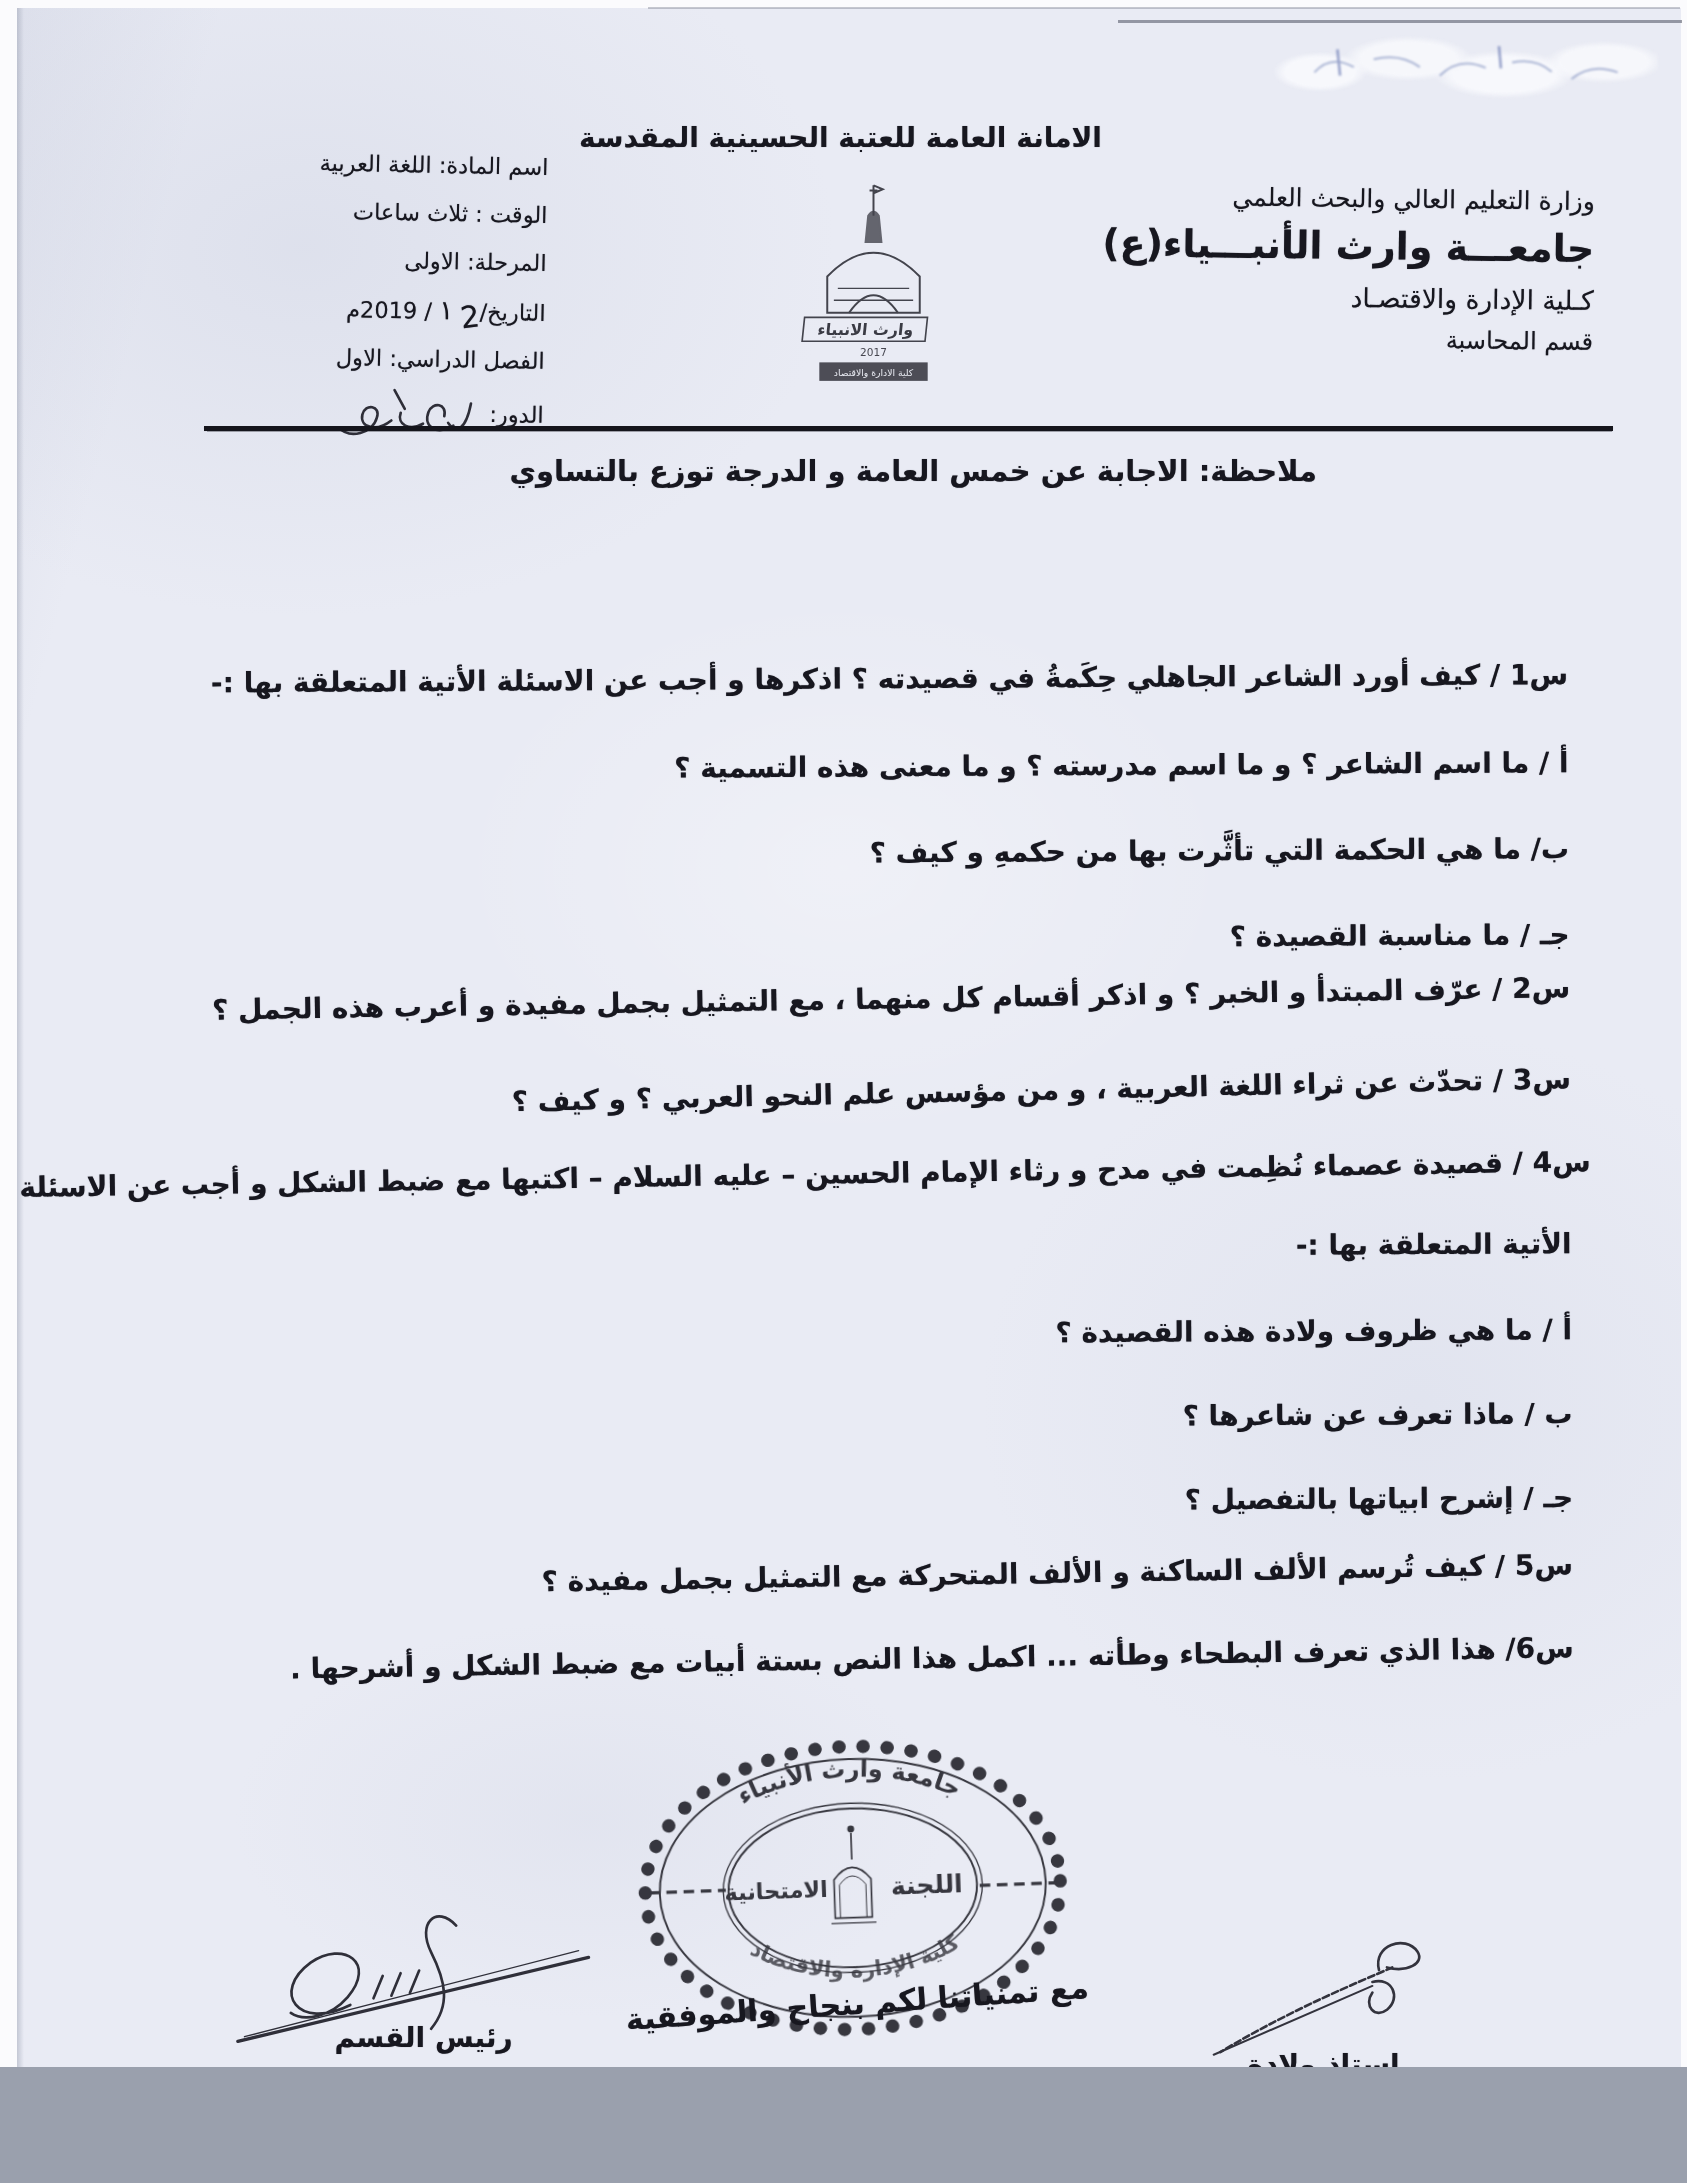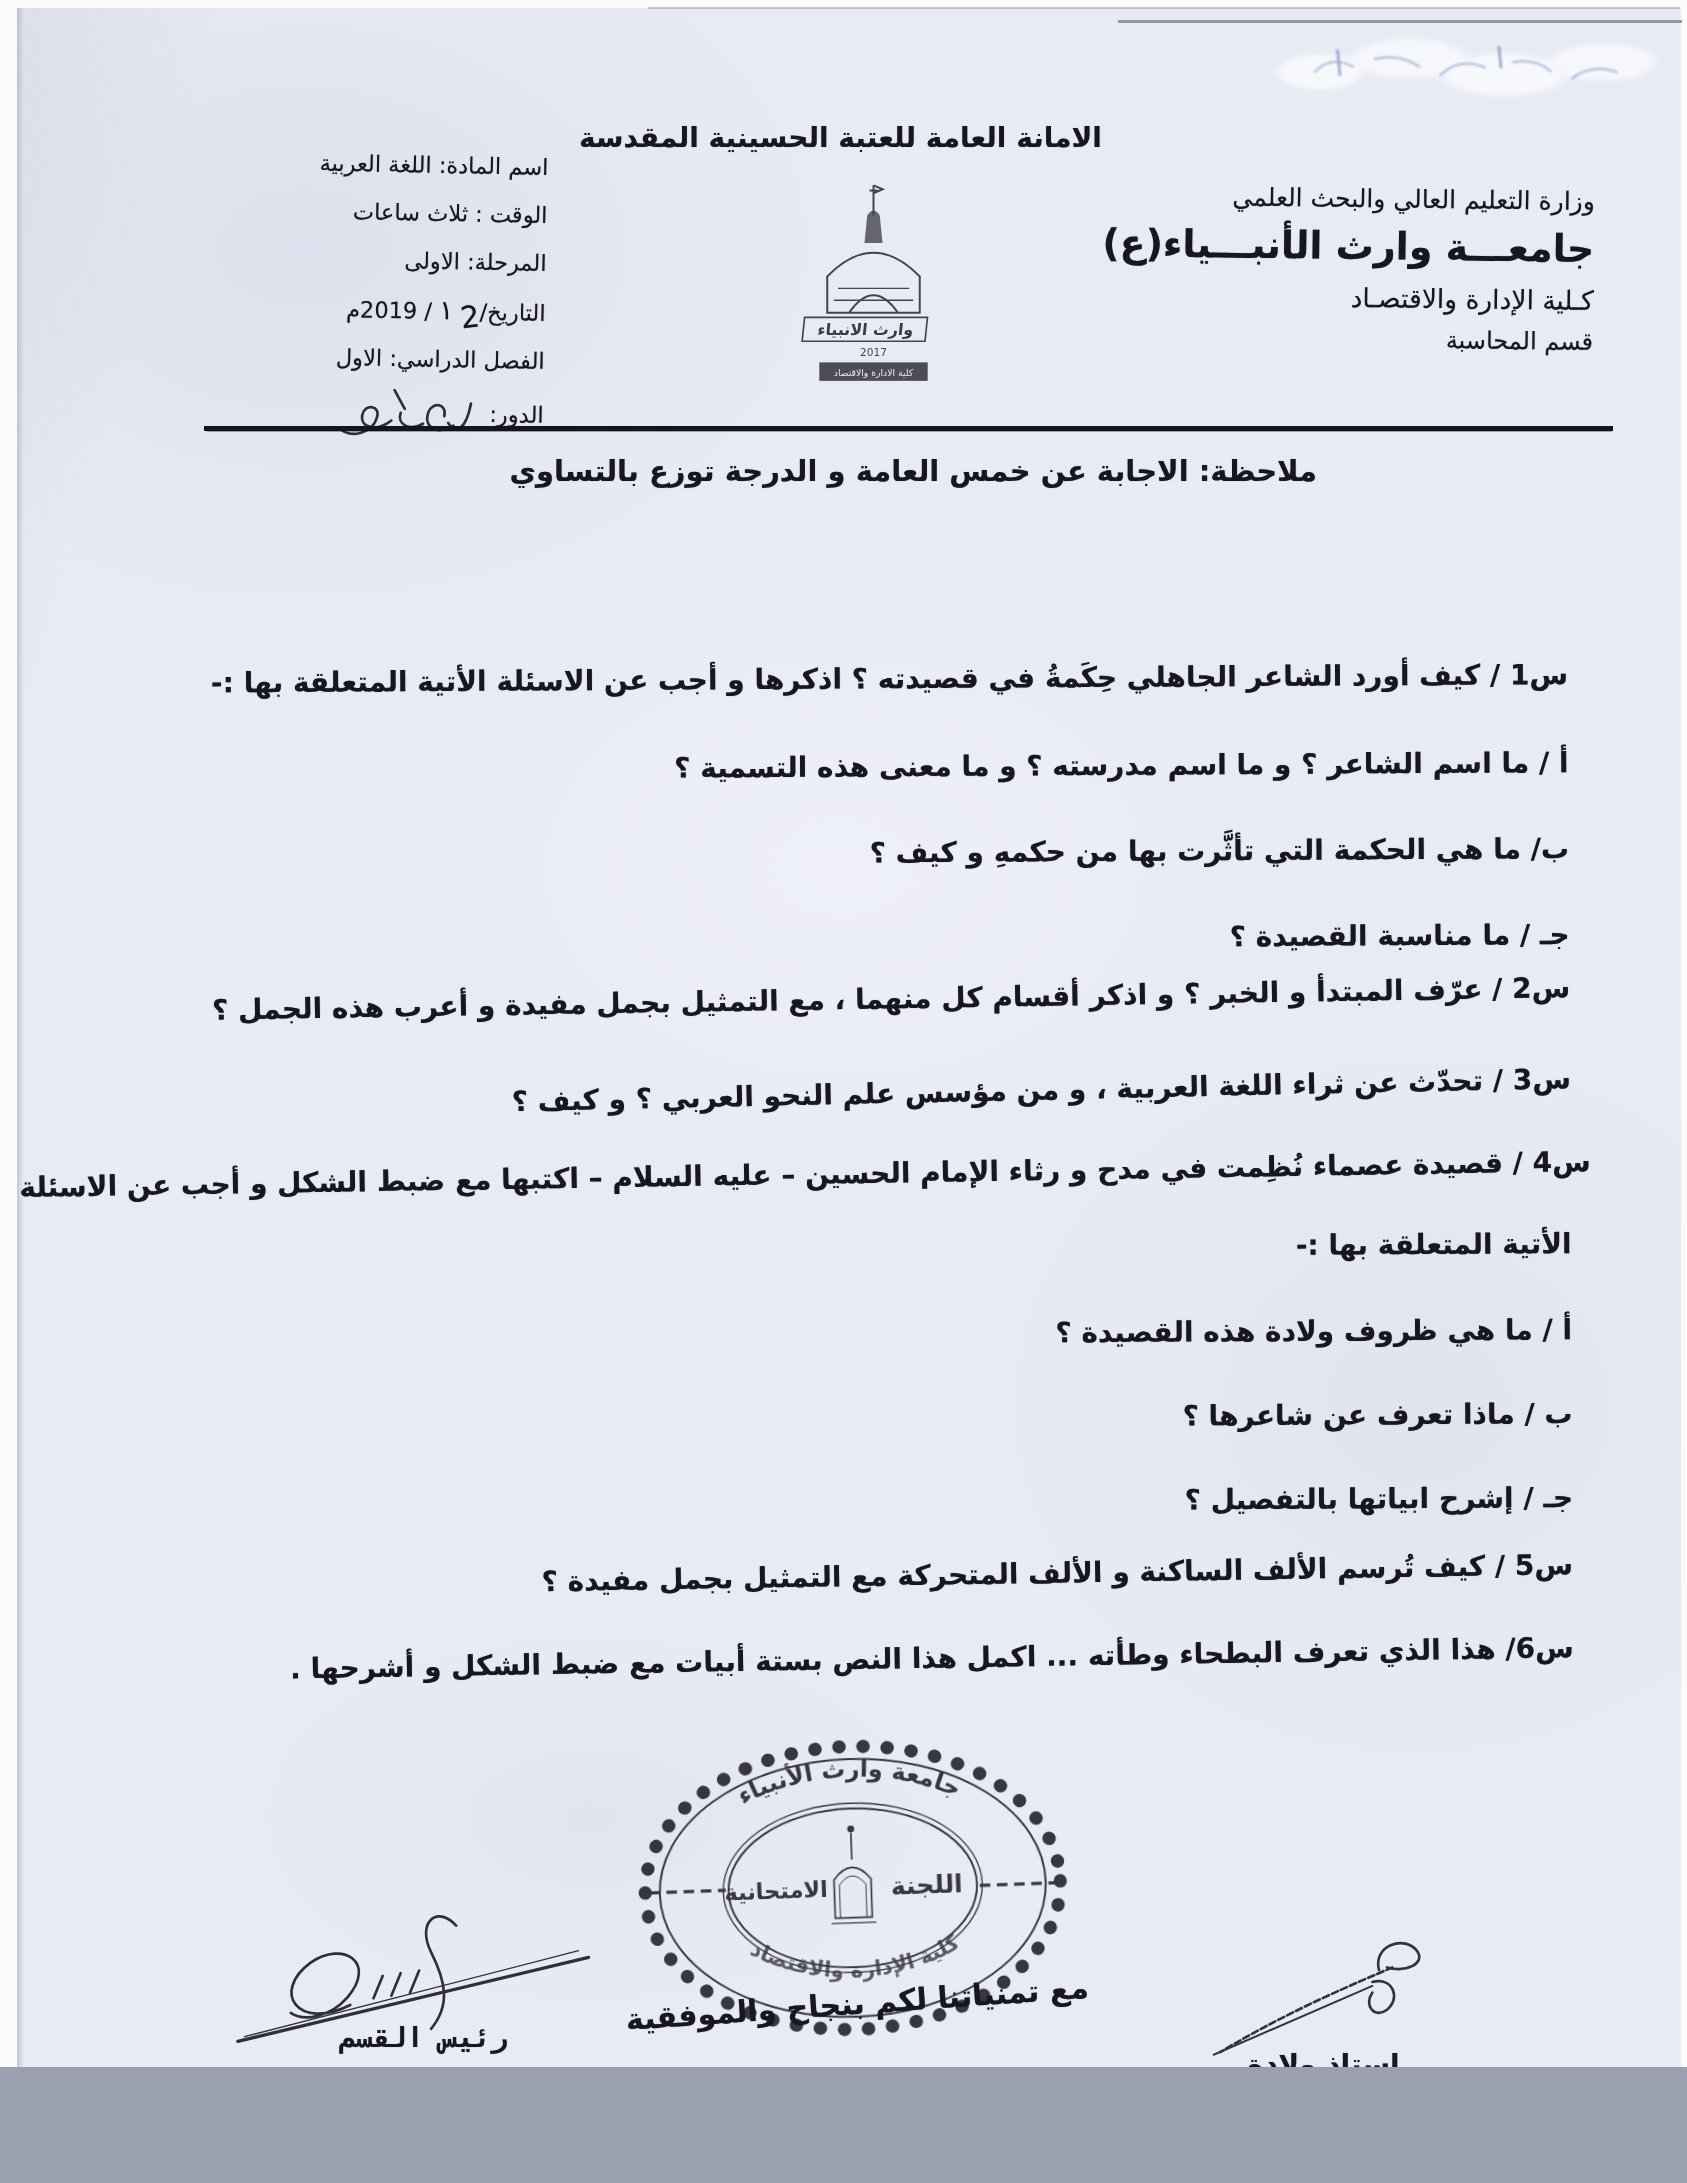--- a/index.html
+++ b/index.html
@@ -52,21 +52,21 @@
   .stamp{top:1719px;left:615px;width:476px;height:351px;transform:rotate(-2deg);opacity:.94;}
   .stamp svg{filter:blur(0.3px);}
 
   .wishes{top:1985px;left:652px;width:437px;text-align:center;font-size:30px;font-weight:bold;transform:rotate(-4deg);z-index:5;}
 
   .sig{z-index:2;}
   .sig-right{top:1929px;left:1174px;}
   .sig-left{top:1899px;left:218px;}
   .role-right{top:2048px;left:1211px;width:225px;text-align:center;font-size:28px;font-weight:bold;}
   .name-right{top:2103px;left:1138px;width:318px;text-align:center;font-size:29px;font-weight:bold;}
-  .role-left{top:2021px;left:291px;width:265px;text-align:center;font-size:28px;font-weight:bold;z-index:1;font-family:Liberation Mono, monospace;}
+  .role-left{top:2021px;left:291px;width:265px;text-align:center;font-size:28px;font-weight:bold;z-index:1;}
   .name-left{top:2117px;left:265px;width:304px;text-align:center;font-size:29px;font-weight:bold;}
 
   .whiteout{top:22.5px;left:1274px;width:384px;height:89px;
     background:
       radial-gradient(ellipse 63px 26.5px at 12% 55%, #f7f8fc 55%, transparent 75%),
       radial-gradient(ellipse 86px 30px at 35% 40%, #f6f7fb 55%, transparent 75%),
       radial-gradient(ellipse 93px 32px at 60% 58%, #f7f8fc 55%, transparent 75%),
       radial-gradient(ellipse 79px 28px at 86% 44%, #f6f7fb 55%, transparent 75%);
     filter:blur(1.3px);}
   .whiteout svg{filter:blur(0.7px);opacity:.55;}

